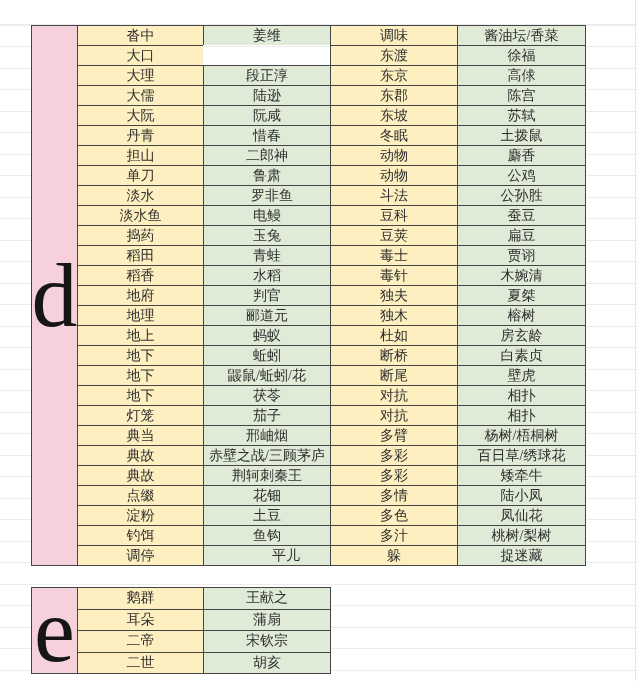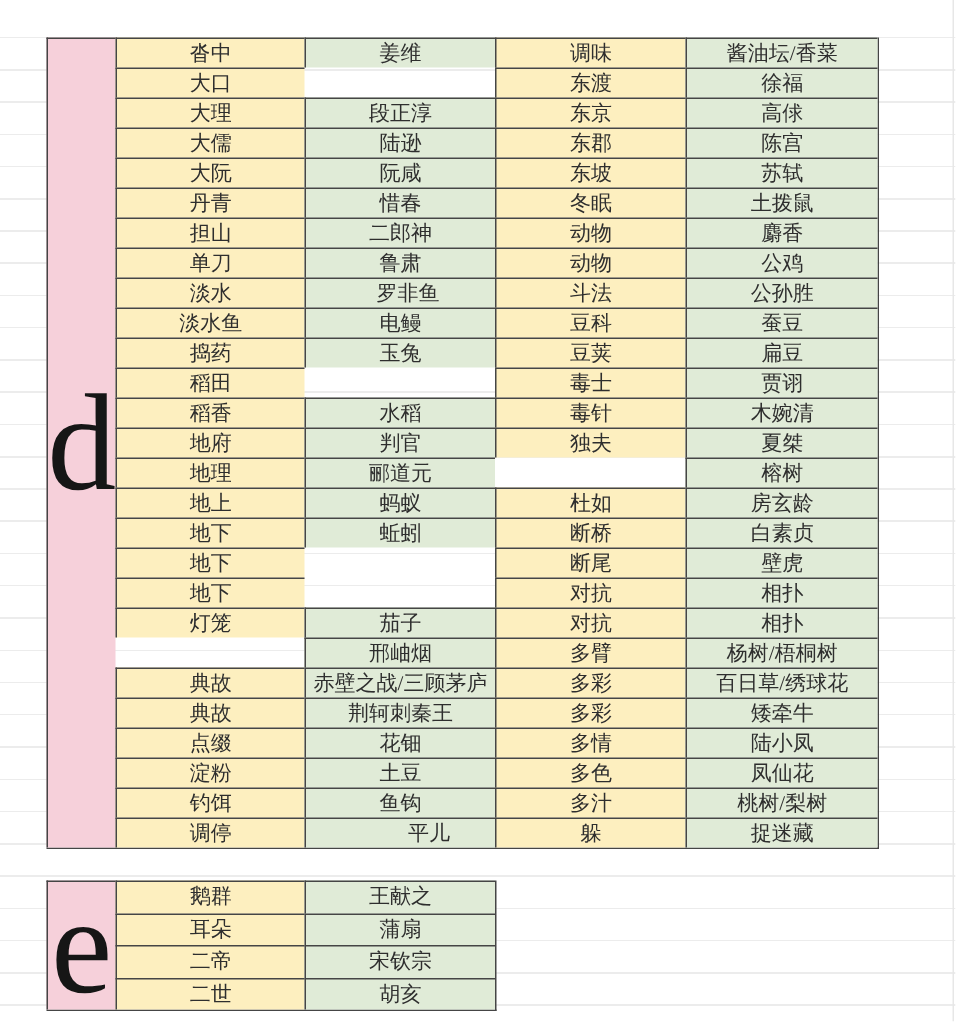--- a/index.html
+++ b/index.html
@@ -104,51 +104,56 @@
       <div class="cell green" style="grid-area: 9 / 5;">公孙胜</div>
       <div class="cell yellow" style="grid-area: 10 / 2;">淡水鱼</div>
       <div class="cell green" style="grid-area: 10 / 3;">电鳗</div>
       <div class="cell yellow" style="grid-area: 10 / 4;">豆科</div>
       <div class="cell green" style="grid-area: 10 / 5;">蚕豆</div>
       <div class="cell yellow" style="grid-area: 11 / 2;">捣药</div>
       <div class="cell green" style="grid-area: 11 / 3;">玉兔</div>
       <div class="cell yellow" style="grid-area: 11 / 4;">豆荚</div>
       <div class="cell green" style="grid-area: 11 / 5;">扁豆</div>
       <div class="cell yellow" style="grid-area: 12 / 2;">稻田</div>
+      <div class="cell green" style="grid-area: 12 / 3;">青蛙</div>
       <div class="cell yellow" style="grid-area: 12 / 4;">毒士</div>
       <div class="cell green" style="grid-area: 12 / 5;">贾诩</div>
       <div class="cell yellow" style="grid-area: 13 / 2;">稻香</div>
       <div class="cell green" style="grid-area: 13 / 3;">水稻</div>
       <div class="cell yellow" style="grid-area: 13 / 4;">毒针</div>
       <div class="cell green" style="grid-area: 13 / 5;">木婉清</div>
       <div class="cell yellow" style="grid-area: 14 / 2;">地府</div>
       <div class="cell green" style="grid-area: 14 / 3;">判官</div>
       <div class="cell yellow" style="grid-area: 14 / 4;">独夫</div>
       <div class="cell green" style="grid-area: 14 / 5;">夏桀</div>
       <div class="cell yellow" style="grid-area: 15 / 2;">地理</div>
       <div class="cell green" style="grid-area: 15 / 3;">郦道元</div>
+      <div class="cell yellow" style="grid-area: 15 / 4;">独木</div>
       <div class="cell green" style="grid-area: 15 / 5;">榕树</div>
       <div class="cell yellow" style="grid-area: 16 / 2;">地上</div>
       <div class="cell green" style="grid-area: 16 / 3;">蚂蚁</div>
       <div class="cell yellow" style="grid-area: 16 / 4;">杜如</div>
       <div class="cell green" style="grid-area: 16 / 5;">房玄龄</div>
       <div class="cell yellow" style="grid-area: 17 / 2;">地下</div>
       <div class="cell green" style="grid-area: 17 / 3;">蚯蚓</div>
       <div class="cell yellow" style="grid-area: 17 / 4;">断桥</div>
       <div class="cell green" style="grid-area: 17 / 5;">白素贞</div>
       <div class="cell yellow" style="grid-area: 18 / 2;">地下</div>
+      <div class="cell green" style="grid-area: 18 / 3;">鼹鼠/蚯蚓/花</div>
       <div class="cell yellow" style="grid-area: 18 / 4;">断尾</div>
       <div class="cell green" style="grid-area: 18 / 5;">壁虎</div>
       <div class="cell yellow" style="grid-area: 19 / 2;">地下</div>
+      <div class="cell green" style="grid-area: 19 / 3;">茯苓</div>
       <div class="cell yellow" style="grid-area: 19 / 4;">对抗</div>
       <div class="cell green" style="grid-area: 19 / 5;">相扑</div>
       <div class="cell yellow" style="grid-area: 20 / 2;">灯笼</div>
       <div class="cell green" style="grid-area: 20 / 3;">茄子</div>
       <div class="cell yellow" style="grid-area: 20 / 4;">对抗</div>
       <div class="cell green" style="grid-area: 20 / 5;">相扑</div>
+      <div class="cell yellow" style="grid-area: 21 / 2;">典当</div>
       <div class="cell green" style="grid-area: 21 / 3;">邢岫烟</div>
       <div class="cell yellow" style="grid-area: 21 / 4;">多臂</div>
       <div class="cell green" style="grid-area: 21 / 5;">杨树/梧桐树</div>
       <div class="cell yellow" style="grid-area: 22 / 2;">典故</div>
       <div class="cell green" style="grid-area: 22 / 3;">赤壁之战/三顾茅庐</div>
       <div class="cell yellow" style="grid-area: 22 / 4;">多彩</div>
       <div class="cell green" style="grid-area: 22 / 5;">百日草/绣球花</div>
       <div class="cell yellow" style="grid-area: 23 / 2;">典故</div>
       <div class="cell green" style="grid-area: 23 / 3;">荆轲刺秦王</div>
       <div class="cell yellow" style="grid-area: 23 / 4;">多彩</div>

